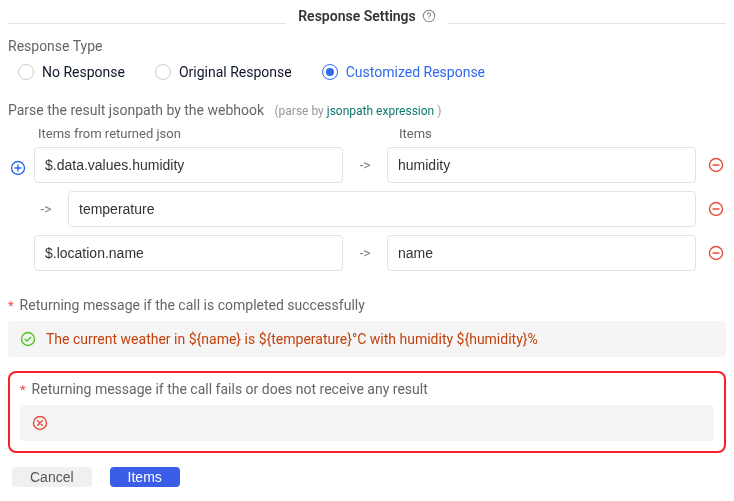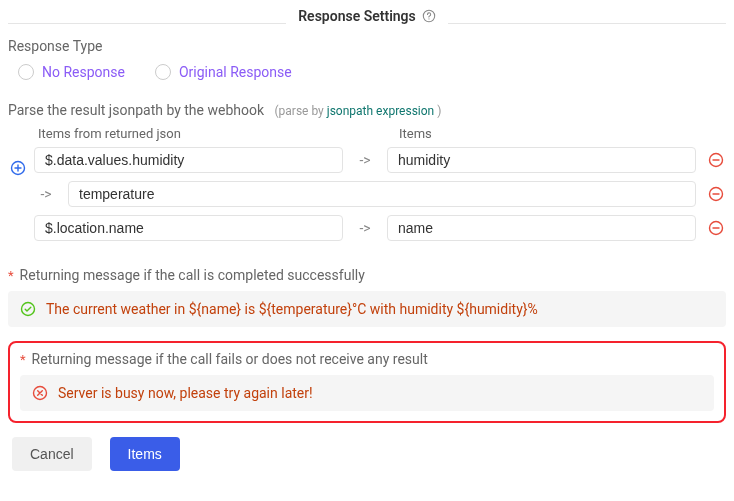--- a/index.html
+++ b/index.html
@@ -70,21 +70,21 @@
     .radio-circle.selected {
       border-color: #2f6aeb;
     }
     .radio-circle.selected::after {
       content: "";
       width: 8px;
       height: 8px;
       border-radius: 50%;
       background: #2f6aeb;
     }
-    .radio-label { color: #8b5cf6; }
+    .radio-label { color: #0f172a; }
     .radio-label.selected { color: #2f6aeb; }
     .parse-hint {
       color: #666;
       font-size: 14px;
       margin-bottom: 8px;
     }
     .parse-hint .sub {
       font-size: 12px;
       color: #999;
     }
@@ -126,21 +126,21 @@
     .hcol-slot { flex: 1; padding-left: 4px;}
     .hcol-del { width: 20px; }
     .mapping-row {
       display: flex;
       gap: 10px;
       align-items: center;
       margin-bottom: 8px;
     }
     .text-input {
       flex: 1;
-      height: 26px;
+      height: 36px;
       border: 1px solid #e3e3e3;
       border-radius: 4px;
       padding: 0 10px;
       font-size: 14px;
       color: #333;
       background: #fff;
     }
     .arrow-col {
       width: 24px;
       text-align: center;
@@ -195,21 +195,21 @@
       margin-bottom: 14px;
     }
     .actions {
       display: flex;
       gap: 18px;
       align-items: center;
       margin-top: 8px;
       padding-left: 4px;
     }
     .btn {
-      height: 34px;
+      height: 20px;
       padding: 0 18px;
       border-radius: 4px;
       border: none;
       font-size: 14px;
       cursor: pointer;
     }
     .btn-cancel {
       background: #f0f0f0;
       color: #555;
     }
@@ -238,20 +238,24 @@
 
 <div class="label-row">Response Type</div>
 <div class="radio-group">
   <div class="radio-item">
     <span class="radio-circle"></span>
     <span class="radio-label">No Response</span>
   </div>
   <div class="radio-item">
     <span class="radio-circle"></span>
     <span class="radio-label">Original Response</span>
+  </div>
+  <div class="radio-item">
+    <span class="radio-circle selected"></span>
+    <span class="radio-label selected">Customized Response</span>
   </div>
 </div>
 
 <div class="parse-hint">
   <span>Parse the result jsonpath by the webhook</span>
   &nbsp;
   <span class="sub">(parse by </span><a class="link">jsonpath expression</a><span class="sub"> )</span>
 </div>
 
 <div class="mapping-area">
@@ -335,20 +339,19 @@
     <span class="req-star">*</span>
     <span>Returning message if the call fails or does not receive any result</span>
   </div>
   <div class="msg-box">
     <span class="msg-icon error">
       <svg viewBox="0 0 16 16" fill="none" stroke="currentColor" stroke-width="1.4">
           <circle cx="8" cy="8" r="6.5"></circle>
           <path d="M5.7 5.7l4.6 4.6M10.3 5.7l-4.6 4.6" stroke-linecap="round"></path>
         </svg>
     </span>
-    <span>Server is busy now, please try again later!</span>
   </div>
 </div>
 
 <div class="actions">
   <button class="btn btn-cancel">Cancel</button>
   <button class="btn btn-submit">Items</button>
 </div>
 
 </body></html>

